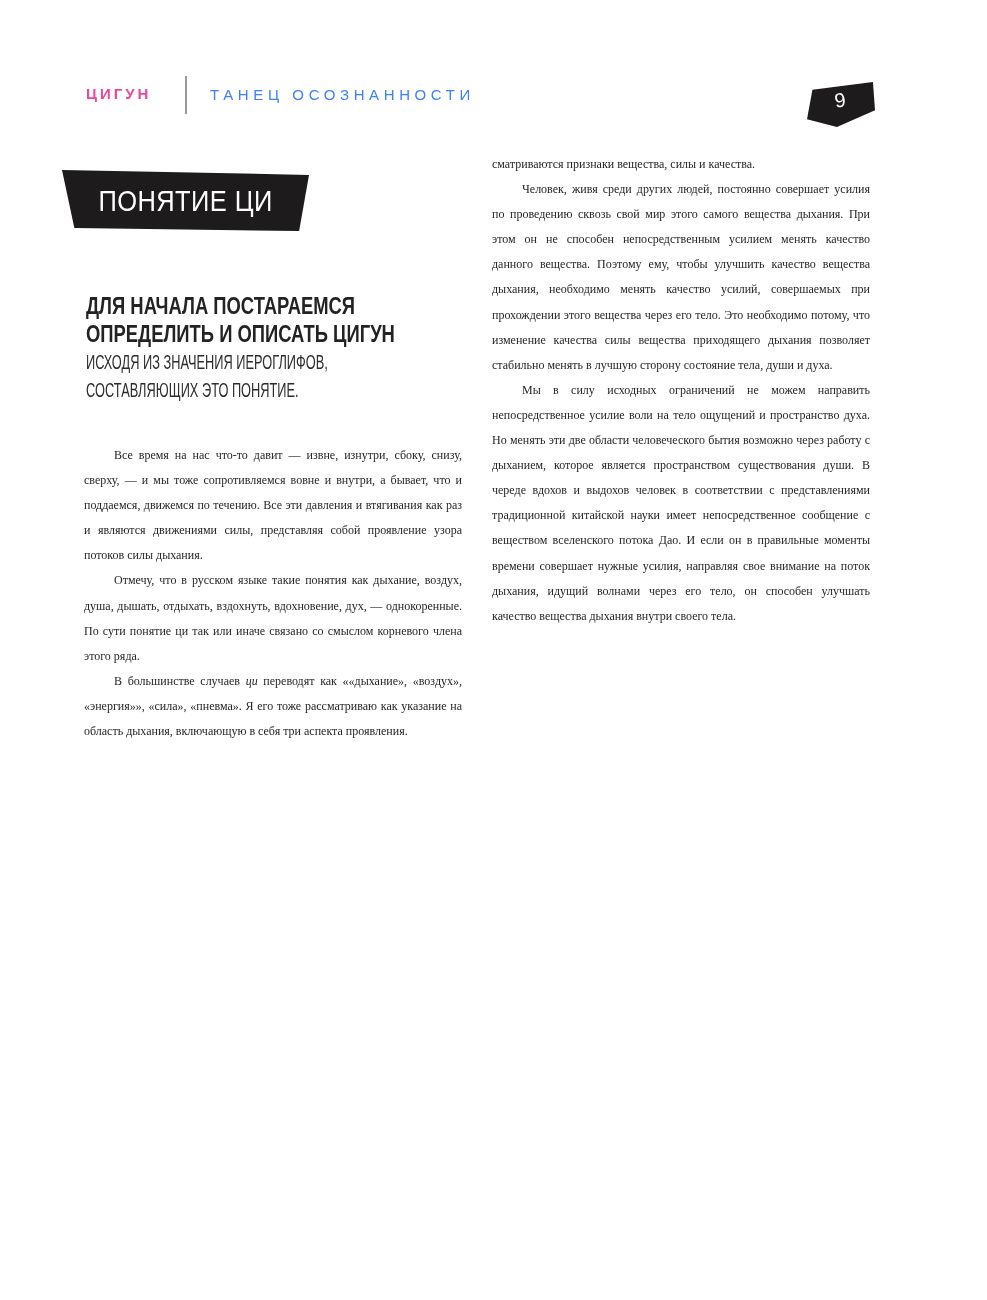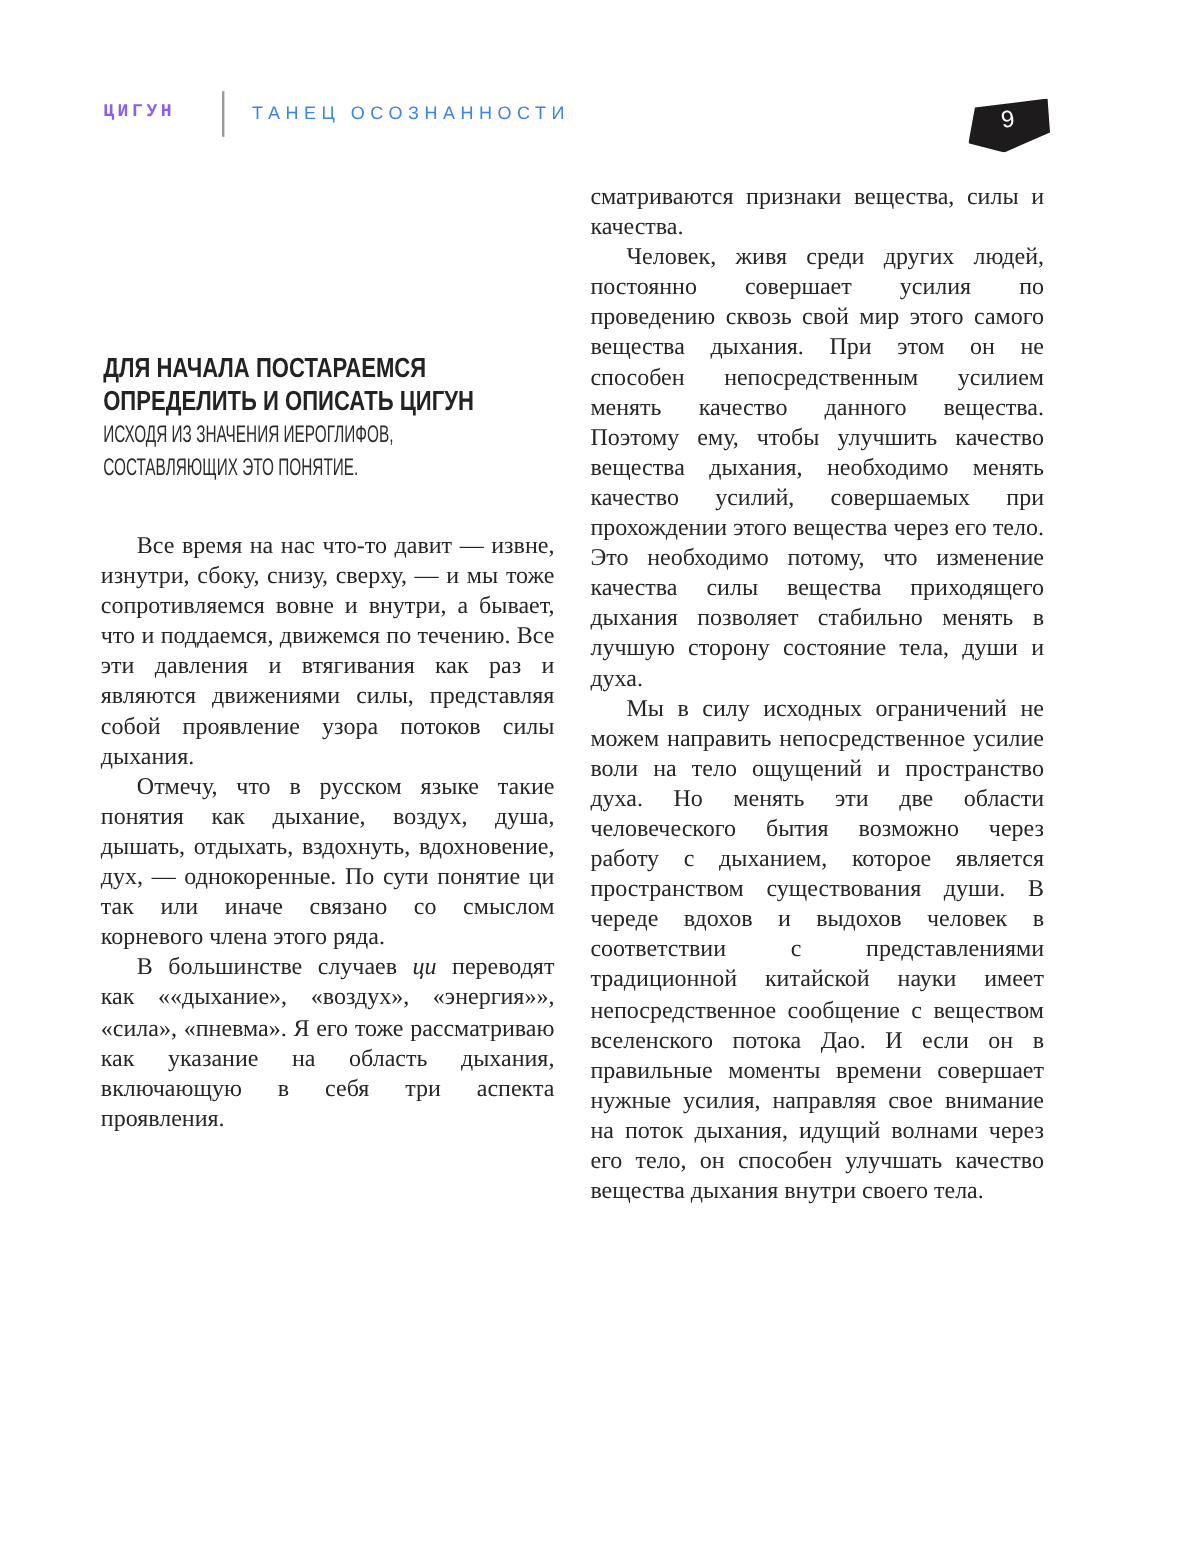--- a/index.html
+++ b/index.html
@@ -1,21 +1,21 @@
 <!DOCTYPE html>
 <html lang="ru"><head>
 <meta charset="utf-8">
 <style>
   html,body{margin:0;padding:0;background:#ffffff;}
   .page{position:relative;width:987px;height:1300px;background:#ffffff;overflow:hidden;
         font-family:"Liberation Serif", serif;color:#272525;}
 
   
-  .book-title{position:absolute;left:86px;top:85px;font-family:Liberation Mono, monospace;
-              font-weight:700;font-size:15px;letter-spacing:3px;color:#8b5cf6;}
+  .book-title{position:absolute;left:86px;top:85px;font-family:Liberation Sans, sans-serif;
+              font-weight:700;font-size:15px;letter-spacing:3px;color:#ec4899;}
   .header-divider{position:absolute;left:185px;top:76px;width:2px;height:38px;background:#9a9a9a;}
   .chapter-title{position:absolute;left:210px;top:86px;font-family:"Liberation Sans",sans-serif;
                  font-weight:400;font-size:15px;letter-spacing:4.6px;color:#3b82f6;}
 
   
   .page-badge{position:absolute;left:807px;top:82px;width:68px;height:45px;
               clip-path:polygon(8% 17%,97% 0,100% 63%,44% 100%,0 83%);
               display:flex;align-items:center;justify-content:center;}
   .page-badge span{color:#ffffff;font-family:"Liberation Sans",sans-serif;font-size:20px;
                    transform:rotate(-8deg) translate(0px,-4px);}
@@ -30,40 +30,43 @@
   
   .lead{position:absolute;left:86px;top:292px;}
   .lead-bold{font-family:"Liberation Sans",sans-serif;font-weight:700;font-size:23px;
              line-height:28px;color:#232323;transform:scaleX(0.80);transform-origin:left center;
              white-space:nowrap;}
   .lead-sub{font-family:"Liberation Sans",sans-serif;font-weight:400;font-size:20px;
             line-height:28px;color:#2e2c2c;transform:scaleX(0.64);transform-origin:left center;
             white-space:nowrap;}
 
   
-  .col{position:absolute;width:378px;font-size:20px;line-height:25.1px;text-align:justify;}
+  .col{position:absolute;width:378px;font-size:12px;line-height:25.1px;text-align:justify;}
   .col-left{left:84px;top:443px;height:790px;}
   .col-right{left:492px;top:152px;height:1000px;}
   .body-p{margin:0;text-indent:30px;}
   .body-p.noindent{text-indent:0;}
   .body-p em{font-style:italic;}
 </style>
 </head>
 <body>
 
 <div class="page">
 
   <div class="book-title">ЦИГУН</div>
   <div class="header-divider"></div>
   <div class="chapter-title">ТАНЕЦ ОСОЗНАННОСТИ</div>
 
   <div class="page-badge" style="background: rgb(29, 27, 27);">
     <span>9</span>
   </div>
 
+  <div class="section-banner" style="background: rgb(29, 27, 27);">
+    <span>ПОНЯТИЕ ЦИ</span>
+  </div>
 
   <div class="lead">
     <div class="lead-bold">ДЛЯ НАЧАЛА ПОСТАРАЕМСЯ</div>
     <div class="lead-bold">ОПРЕДЕЛИТЬ И ОПИСАТЬ ЦИГУН</div>
     <div class="lead-sub">ИСХОДЯ ИЗ ЗНАЧЕНИЯ ИЕРОГЛИФОВ,</div>
     <div class="lead-sub">СОСТАВЛЯЮЩИХ ЭТО ПОНЯТИЕ.</div>
   </div>
 
   <div class="col col-left">
       <p class="body-p"><span>Все время на нас что-то давит — извне, изнутри, сбоку, снизу, сверху, — и мы тоже сопротивляемся вовне и внутри, а бывает, что и поддаемся, движемся по течению. Все эти давления и втягивания как раз и являются движениями силы, представляя собой проявление узора потоков силы дыхания.</span></p>

